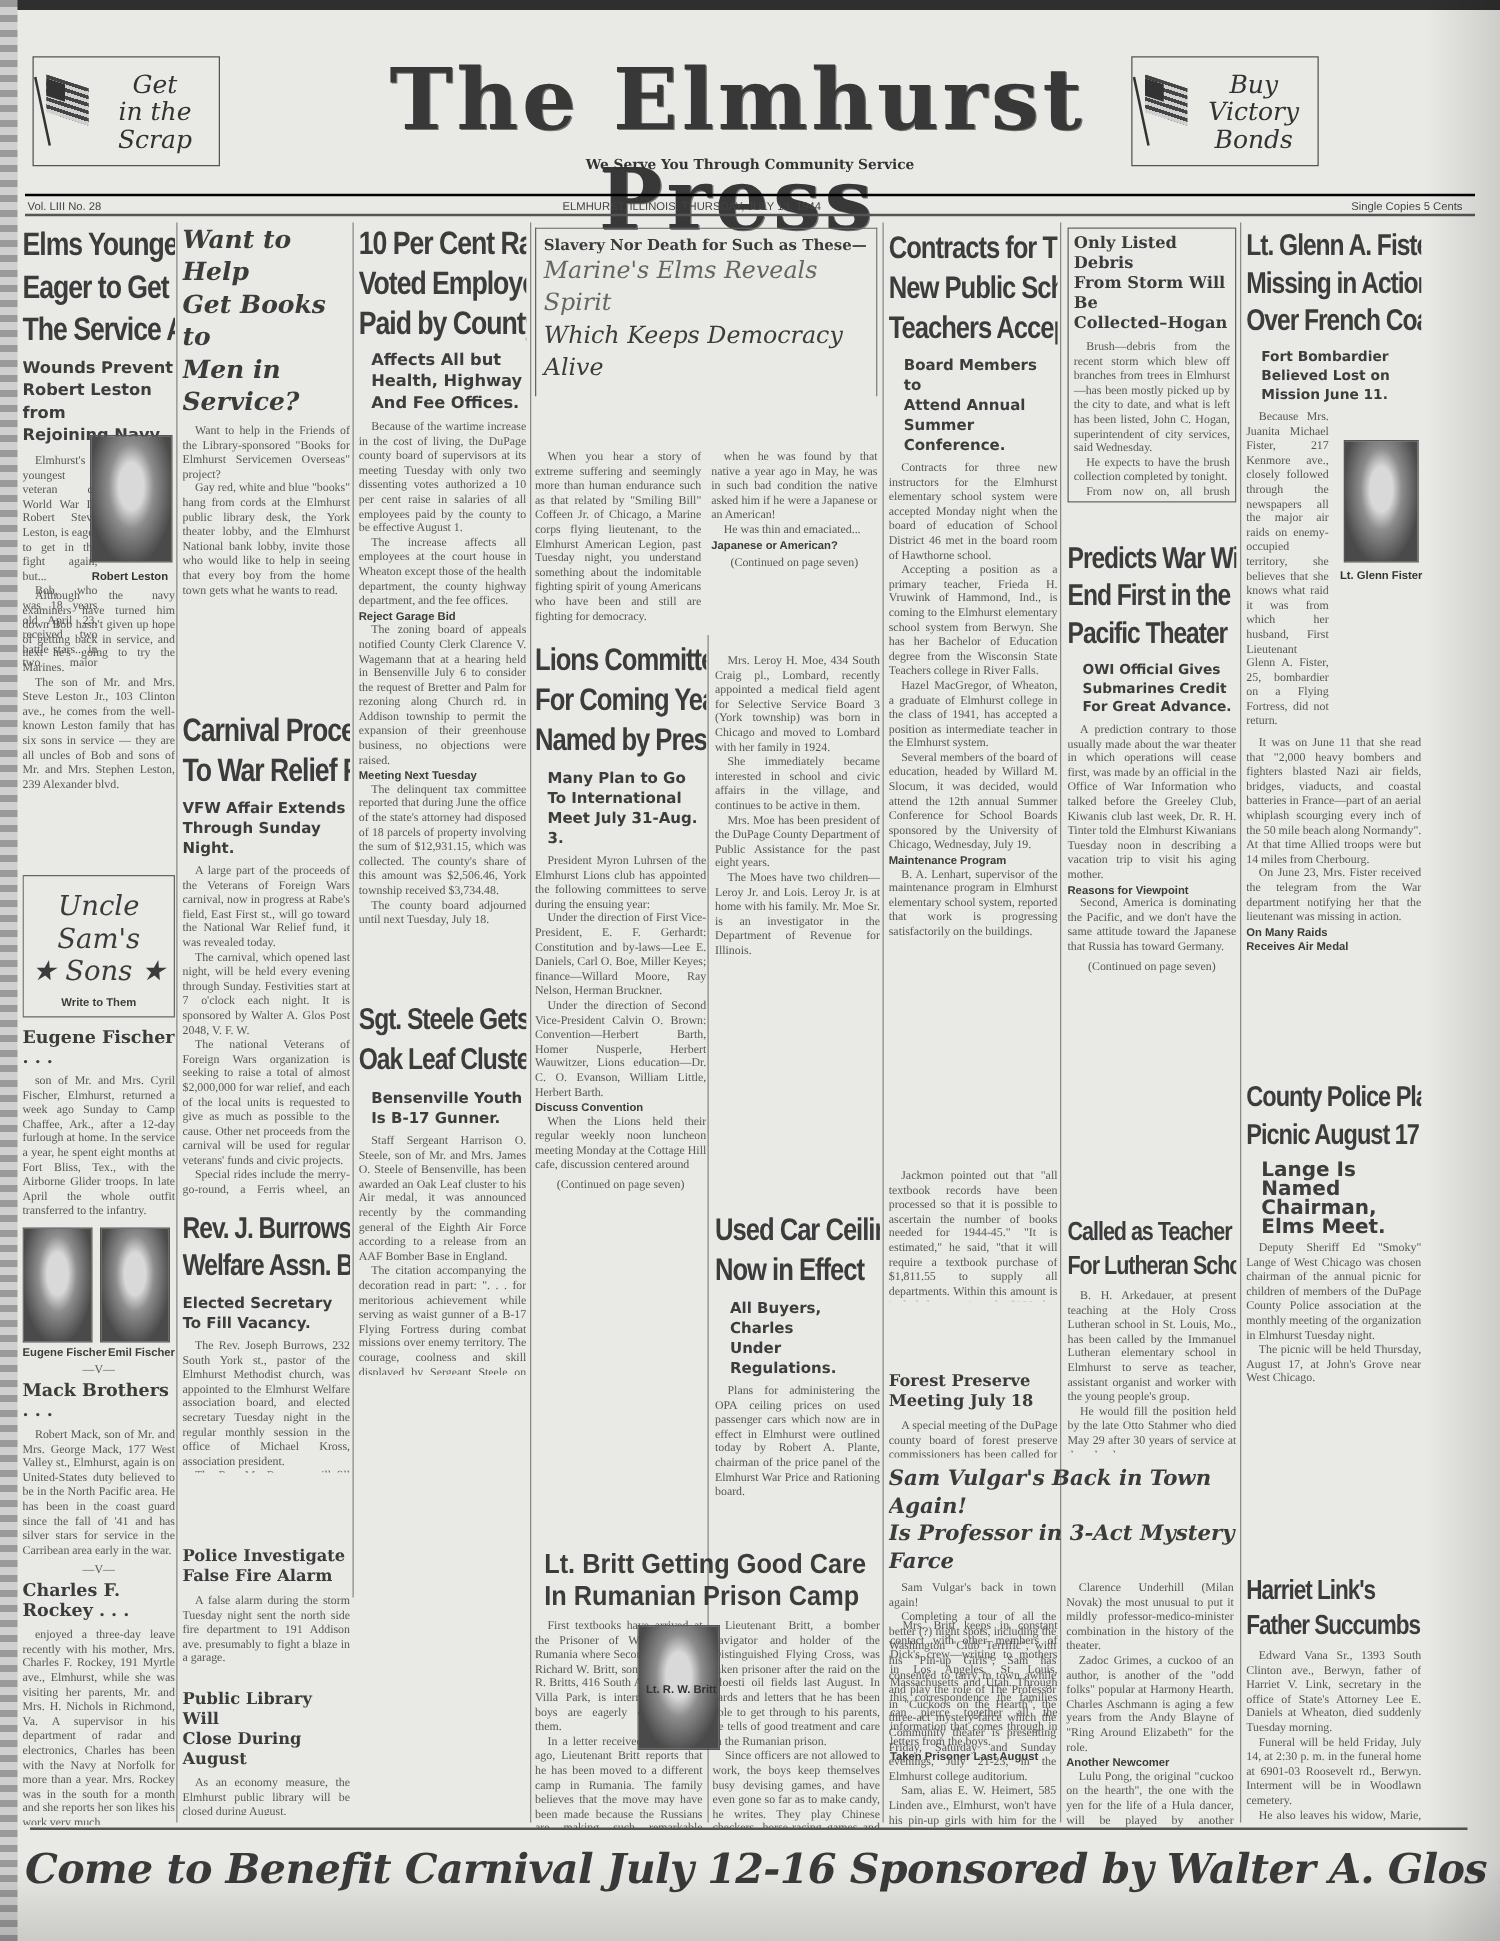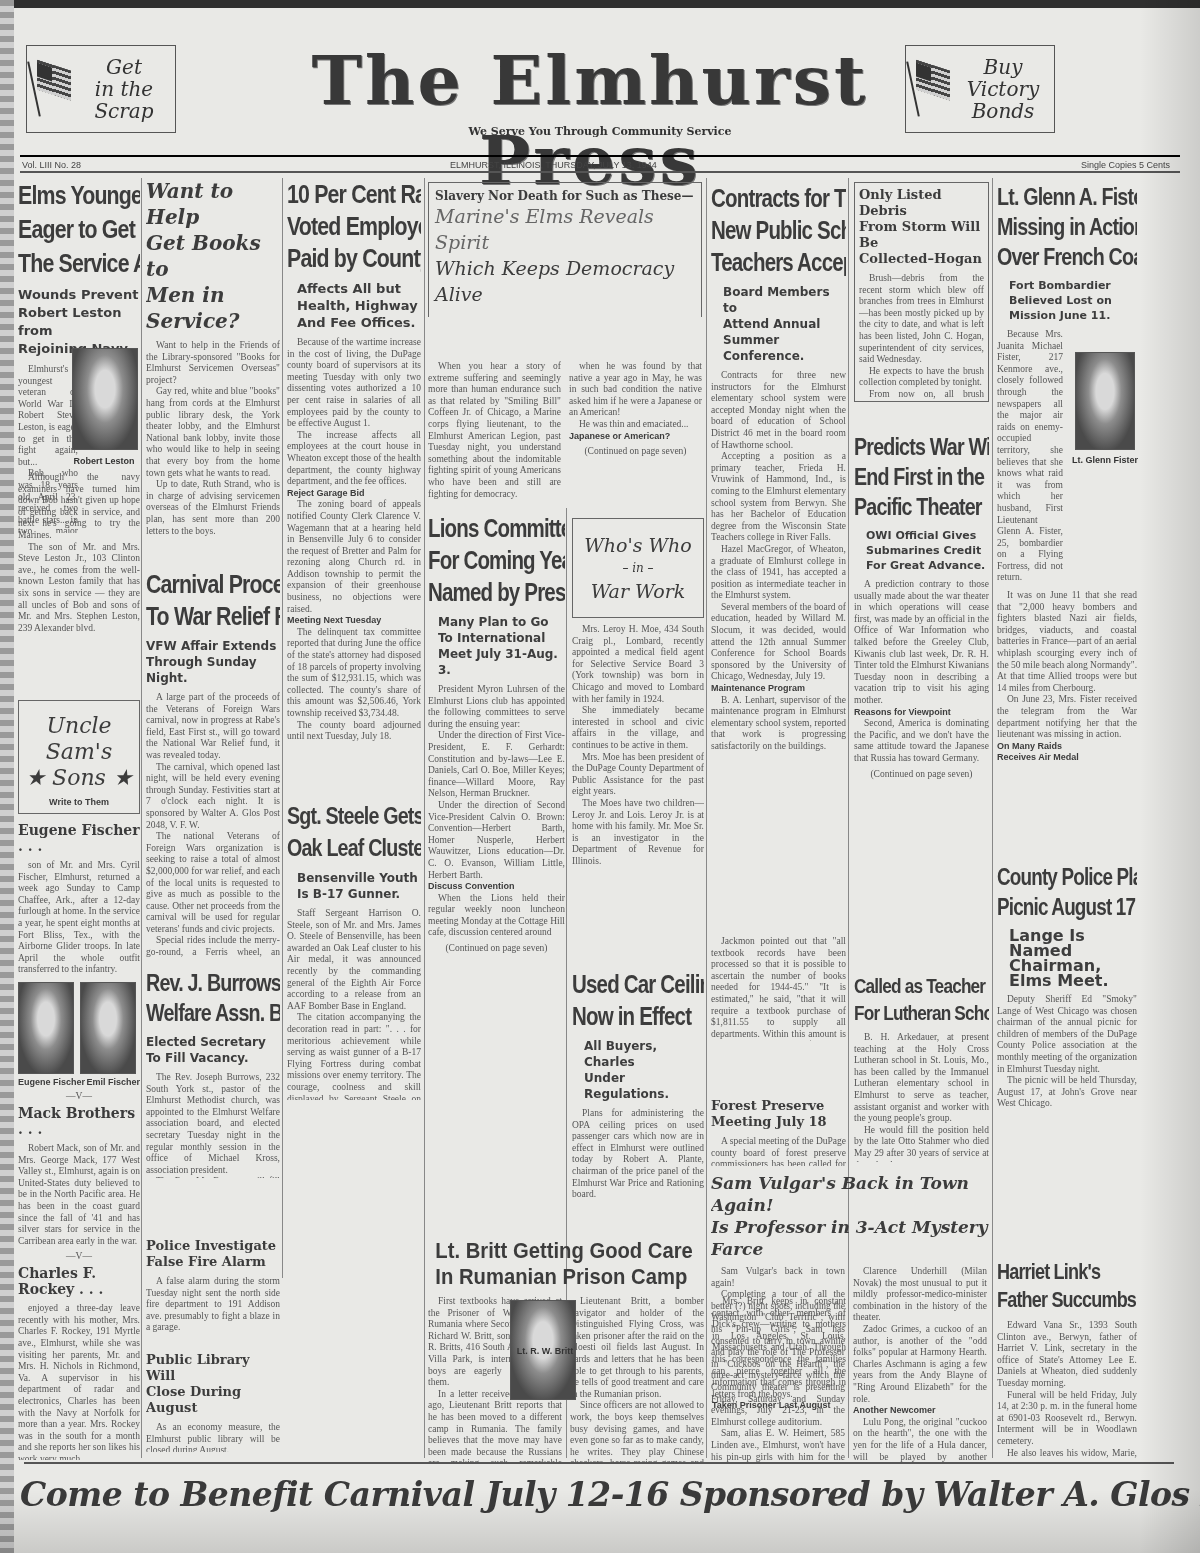--- a/index.html
+++ b/index.html
@@ -144,21 +144,20 @@
 
 <div class="art" style="left:146px;top:178px;width:134px;height:370px;">
   <div class="hed-serif-i" style="font-size:20px;line-height:26px;font-weight:bold;">
     <div>Want to Help</div>
     <div>Get Books to</div>
     <div>Men in Service?</div>
   </div>
   <div class="body">
     <p>Want to help in the Friends of the Library-sponsored "Books for Elmhurst Servicemen Overseas" project?</p>
     <p>Gay red, white and blue "books" hang from cords at the Elmhurst public library desk, the York theater lobby, and the Elmhurst National bank lobby, invite those who would like to help in seeing that every boy from the home town gets what he wants to read.</p>
-    <p>Up to date, Ruth Strand, who is in charge of advising servicemen overseas of the Elmhurst Friends plan, has sent more than 200 letters to the boys.</p>
   </div>
 </div>
 <div class="art" style="left:146px;top:568px;width:134px;height:390px;">
   <div class="hed" style="font-size:26px;line-height:32px;">
     <div>Carnival Proceeds</div>
     <div>To War Relief Fund</div>
   </div>
   <div class="deck" style="font-size:12px;line-height:16px;">
     <div>VFW Affair Extends</div>
     <div>Through Sunday Night.</div>
@@ -277,25 +276,20 @@
     <p>President Myron Luhrsen of the Elmhurst Lions club has appointed the following committees to serve during the ensuing year:</p>
     <p>Under the direction of First Vice-President, E. F. Gerhardt: Constitution and by-laws—Lee E. Daniels, Carl O. Boe, Miller Keyes; finance—Willard Moore, Ray Nelson, Herman Bruckner.</p>
     <p>Under the direction of Second Vice-President Calvin O. Brown: Convention—Herbert Barth, Homer Nusperle, Herbert Wauwitzer, Lions education—Dr. C. O. Evanson, William Little, Herbert Barth.</p>
     <div class="sub">Discuss Convention</div>
     <p>When the Lions held their regular weekly noon luncheon meeting Monday at the Cottage Hill cafe, discussion centered around</p>
     <div class="cont">(Continued on page seven)</div>
   </div>
 </div>
 
 <div class="art" style="left:572px;top:518px;width:132px;height:410px;">
-  <div class="boxed" style="text-align:center;padding:12px 4px;">
-    <div class="hed-serif-i" style="font-size:19px;line-height:28px;">Who's Who</div>
-    <div class="hed-serif-i" style="font-size:12px;line-height:18px;">– in –</div>
-    <div class="hed-serif-i" style="font-size:19px;line-height:28px;">War Work</div>
-  </div>
   <div class="body">
     <p>Mrs. Leroy H. Moe, 434 South Craig pl., Lombard, recently appointed a medical field agent for Selective Service Board 3 (York township) was born in Chicago and moved to Lombard with her family in 1924.</p>
     <p>She immediately became interested in school and civic affairs in the village, and continues to be active in them.</p>
     <p>Mrs. Moe has been president of the DuPage County Department of Public Assistance for the past eight years.</p>
     <p>The Moes have two children—Leroy Jr. and Lois. Leroy Jr. is at home with his family. Mr. Moe Sr. is an investigator in the Department of Revenue for Illinois.</p>
   </div>
 </div>
 
 <div class="art" style="left:572px;top:968px;width:132px;height:260px;">
   <div class="hed" style="font-size:25px;line-height:32px;">

